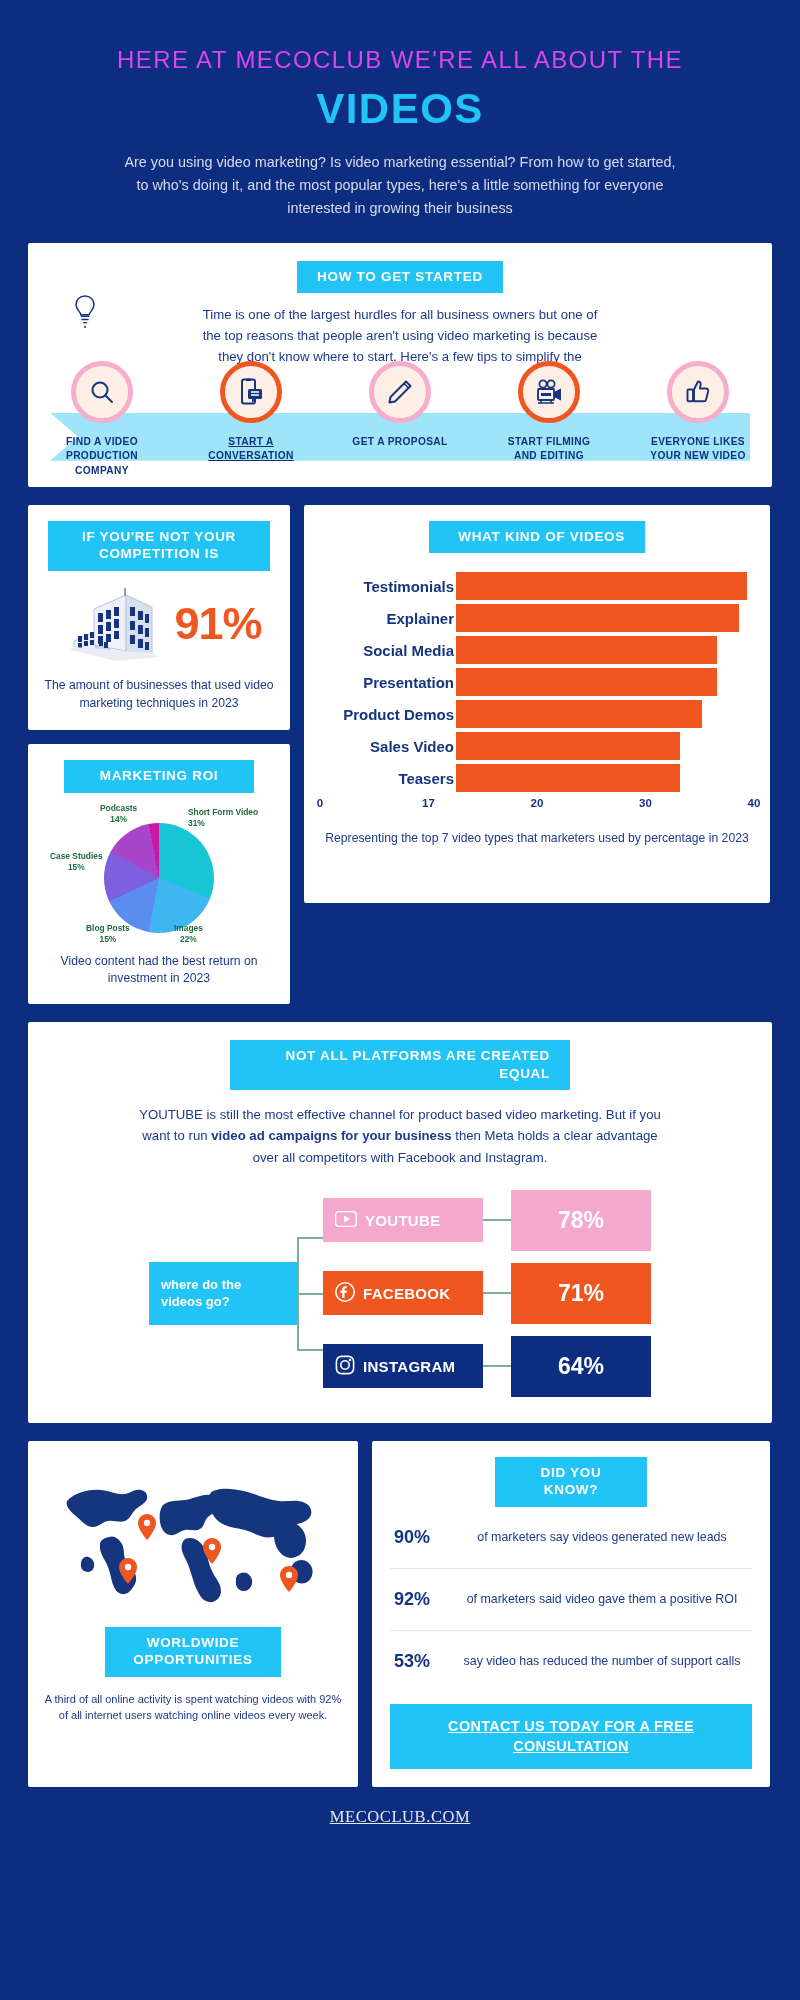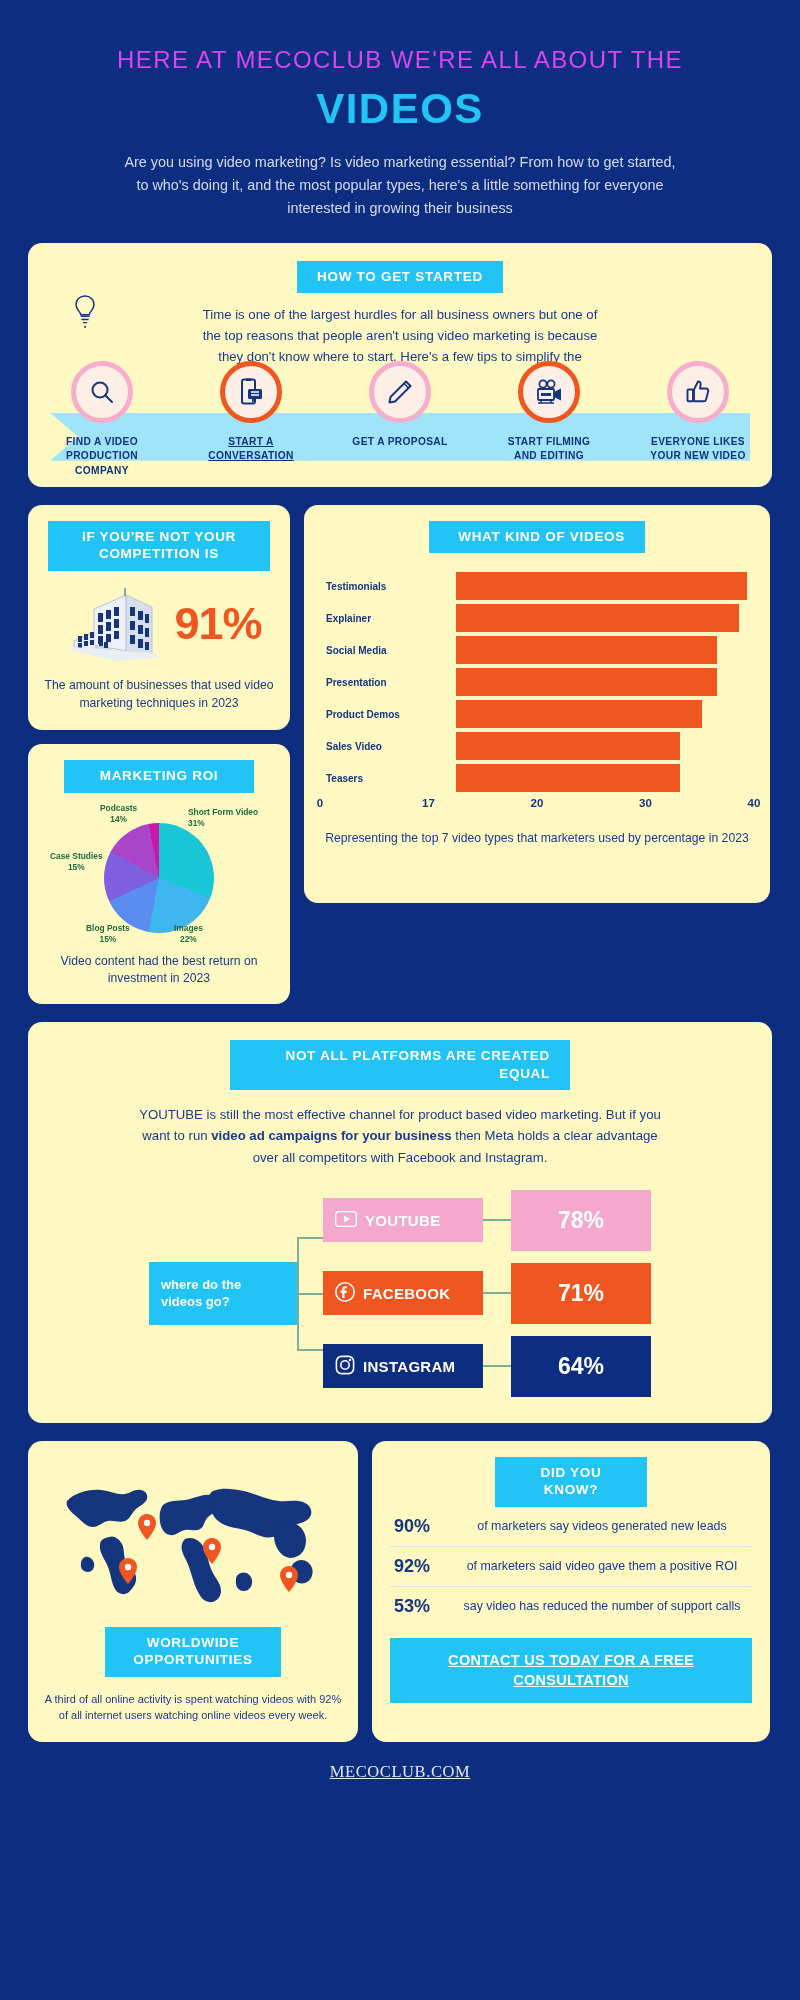--- a/index.html
+++ b/index.html
@@ -21,21 +21,21 @@
   .header h2 {
     color: #22c3f5; font-size: 42px; font-weight: 700;
     letter-spacing: 1.5px; margin-top: 10px;
   }
   .header p {
     color: #d8dcea; font-size: 14.4px; line-height: 1.62;
     margin: 18px auto 0; max-width: 565px; font-weight: 400;
   }
 
   
-  .card { background: #fef9c3; border-radius: 14px; }
+  .card { background: #ffffff; border-radius: 2px; }
   .pill {
     display: inline-block; background: #22c3f5; color: #fff;
     font-weight: 700; font-size: 13.5px; letter-spacing: .7px;
     padding: 7px 20px 8px; text-align: center; line-height: 1.3;
   }
 
   
   .sec1 { margin-top: 22px; padding: 18px 22px 26px; position: relative; }
   .sec1 .pill-wrap { text-align: center; }
   .sec1 .intro {
@@ -93,22 +93,22 @@
   }
   .pie-lab { position: absolute; font-size: 8.4px; font-weight: 700; color:#1d6b3e; line-height:1.3; }
   .cardroi .cap { color:#1b3a8c; font-size: 12.2px; line-height:1.45; margin-top:2px; }
 
   
   .cardbar { padding: 16px 16px 18px; text-align:center; min-height: 398px; }
   .cardbar .pill { width: 216px; text-align: right; }
   .bars { margin-top: 18px; padding-left: 6px; }
   .bar-row { display:flex; align-items:center; height: 30px; margin-bottom: 2px; }
   .bar-name {
-    width: 130px; text-align: left; padding-right: 2px;
-    color:#16357f; font-size: 10px; font-weight: 700;
+    width: 130px; text-align: right; padding-right: 2px;
+    color:#16357f; font-size: 15px; font-weight: 700;
   }
   .bar-track { flex:1; position: relative; height: 28px; }
   .bar-fill { height: 28px; background:#ef5620; }
   .axis { display:flex; margin-top: 4px; padding-left: 136px; position: relative; height:18px;}
   .tick { position: absolute; color:#16357f; font-size: 11.5px; font-weight: 700; transform: translateX(-50%); }
   .cardbar .cap { color:#1b3a8c; font-size: 12.2px; line-height:1.5; margin-top: 14px; }
 
   
   .sec3 { margin-top: 18px; padding: 18px 22px 26px; text-align:center; }
   .sec3 .pill { width: 340px; text-align: right; }
@@ -136,21 +136,21 @@
 
   
   .row4 { display:flex; gap:14px; margin-top: 18px; align-items: stretch; }
   .cardmap { width: 330px; padding: 16px 16px 18px; text-align:center; }
   .map-area { position:relative; height: 164px; }
   .cardmap .pill { width: 176px; margin-top: 6px; }
   .cardmap .cap { color:#1b3a8c; font-size: 11px; line-height:1.5; margin-top: 14px; }
 
   .carddyk { width: 398px; padding: 16px 18px 18px; text-align:center; }
   .carddyk .pill { width: 152px; }
-  .fact { display:flex; align-items:center; gap:14px; padding: 9px 4px; border-bottom: 1px solid #dfe3ef; }
+  .fact { display:flex; align-items:center; gap:14px; padding: 20px 4px; border-bottom: 1px solid #dfe3ef; }
   .fact:last-of-type { border-bottom:none; }
   .fact-num { color:#16357f; font-size: 18px; font-weight: 800; width: 48px; text-align:left;}
   .fact-txt { color:#1b3a8c; font-size: 12.4px; line-height:1.38; text-align:center; flex:1;}
   .cta {
     background:#22c3f5; color:#fff; font-weight:800; font-size:14.5px;
     padding: 12px 10px; margin-top: 12px; line-height:1.42; text-decoration: underline;
     letter-spacing:.3px;
   }
 
   

